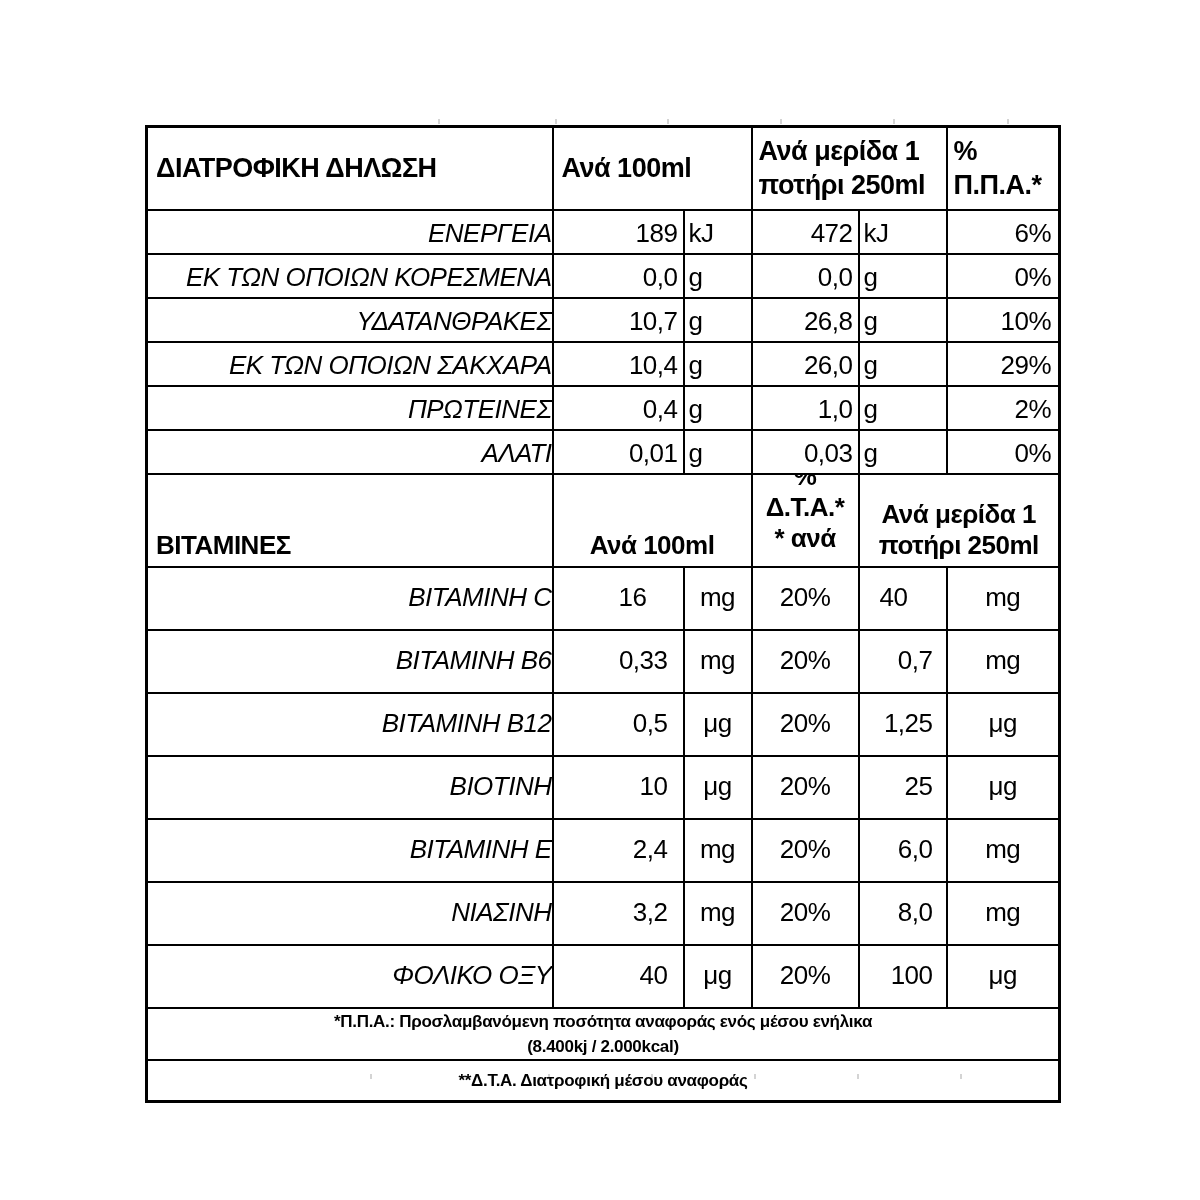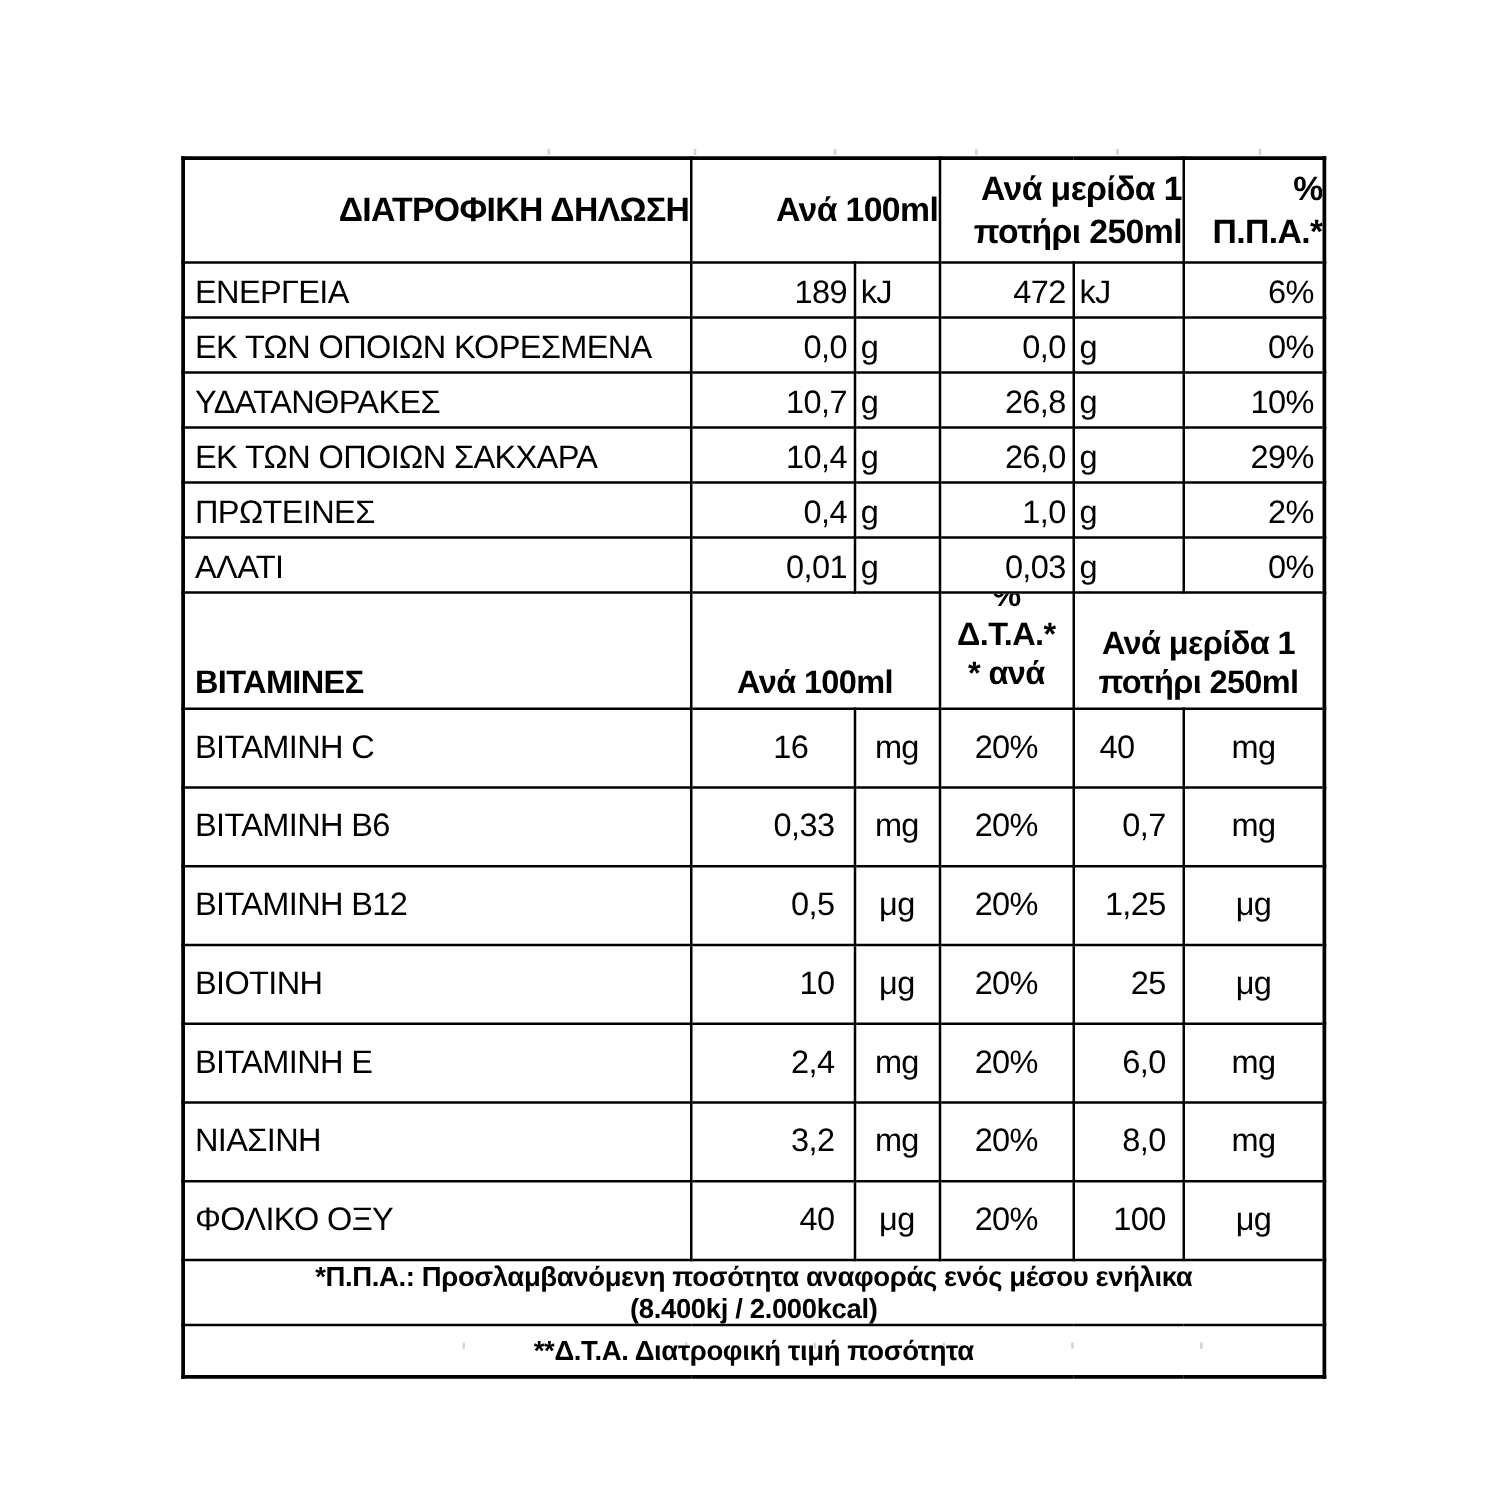--- a/index.html
+++ b/index.html
@@ -11,30 +11,30 @@
   .tblwrap{position:absolute;left:145px;top:125px;}
   table{
     border-collapse:collapse;table-layout:fixed;width:913px;
     border:3px solid #000;
   }
   td{
     border:2px solid #000;padding:0;overflow:hidden;
     font-size:26px;letter-spacing:-0.5px;line-height:1.15;
   }
   
-  tr.hdr{height:83px;text-align:right;}
+  tr.hdr{height:83px;}
   tr.hdr td{font-weight:bold;font-size:27px;vertical-align:middle;}
   td.hd-title{padding-left:8px;}
   td.hd-100{padding-left:8px;}
   td.hd-serv{padding-left:6px;line-height:34px;}
   td.hd-ppa{padding-left:6px;line-height:34px;}
   
   tr.nrow{height:44px;}
   tr.nrow td{vertical-align:bottom;padding-bottom:4px;}
-  td.lbl{text-align:left;padding-left:8px;}
+  td.lbl{text-align:right;padding-left:8px;font-style:italic;}
   td.num{text-align:right;padding-right:5px;}
   td.unit{text-align:left;padding-left:4px;}
   td.pct{text-align:right;padding-right:7px;}
   
   tr.vhdr{height:90px;}
   tr.vhdr td{font-weight:bold;vertical-align:bottom;padding-bottom:5px;}
   td.vh-title{padding-left:8px;border-radius:15px;}
   td.vh-100{text-align:center;}
   td.vh-serv{text-align:center;line-height:31px;}
   td.vh-dta{vertical-align:top;padding:0;}
@@ -44,21 +44,21 @@
   tr.vrow{height:63px;}
   tr.vrow td{vertical-align:middle;}
   td.vnum{text-align:right;padding-right:15px;}
   td.vnum2{text-align:right;padding-right:13px;}
   td.vc{text-align:center;margin-left:44px;}
   tr.vrow-first td.vnum{padding-right:36px;}
   tr.vrow-first td.vnum2{padding-right:38px;}
   
   tr.fn1{height:51px;}
   tr.fn2{height:42px;}
-  td.fn{font-weight:bold;text-align:center;font-size:22px;vertical-align:middle;line-height:25px;letter-spacing:-0.3px;}
+  td.fn{font-weight:bold;text-align:center;font-size:17px;vertical-align:middle;line-height:25px;letter-spacing:-0.3px;}
   
   .stub{position:absolute;width:2px;height:5px;background:#d4d4d4;}
 </style>
 </head>
 <body>
 
 <div class="stub" style="left:438px;top:119px;"></div>
 <div class="stub" style="left:555px;top:119px;"></div>
 <div class="stub" style="left:667px;top:119px;"></div>
 <div class="stub" style="left:780px;top:119px;"></div>
@@ -220,17 +220,17 @@
     <td class="vc">μg</td>
   </tr>
 
   <tr class="fn1">
     <td class="fn" colspan="6">
       <div>*Π.Π.Α.: Προσλαμβανόμενη ποσότητα αναφοράς ενός μέσου ενήλικα</div>
       <div>(8.400kj / 2.000kcal)</div>
     </td>
   </tr>
   <tr class="fn2">
-    <td class="fn" colspan="6">**Δ.Τ.Α. Διατροφική τιμή ποσότητα</td>
+    <td class="fn" colspan="6">**Δ.Τ.Α. Διατροφική μέσου αναφοράς</td>
   </tr>
 </tbody>
     </table>
 </div>
 
 </body></html>

